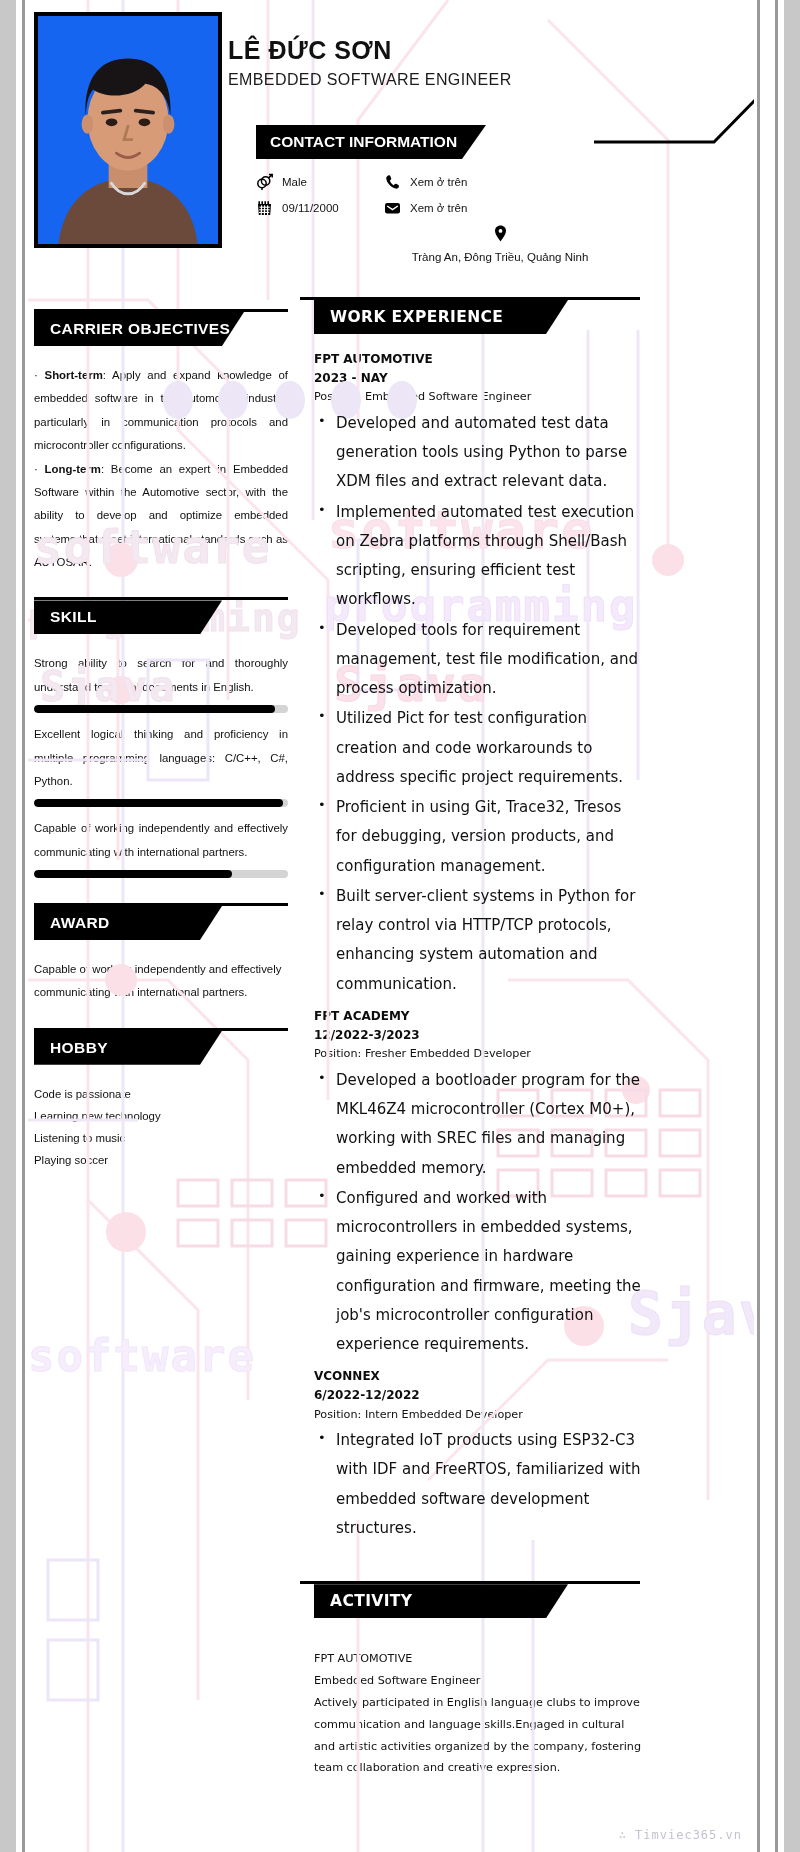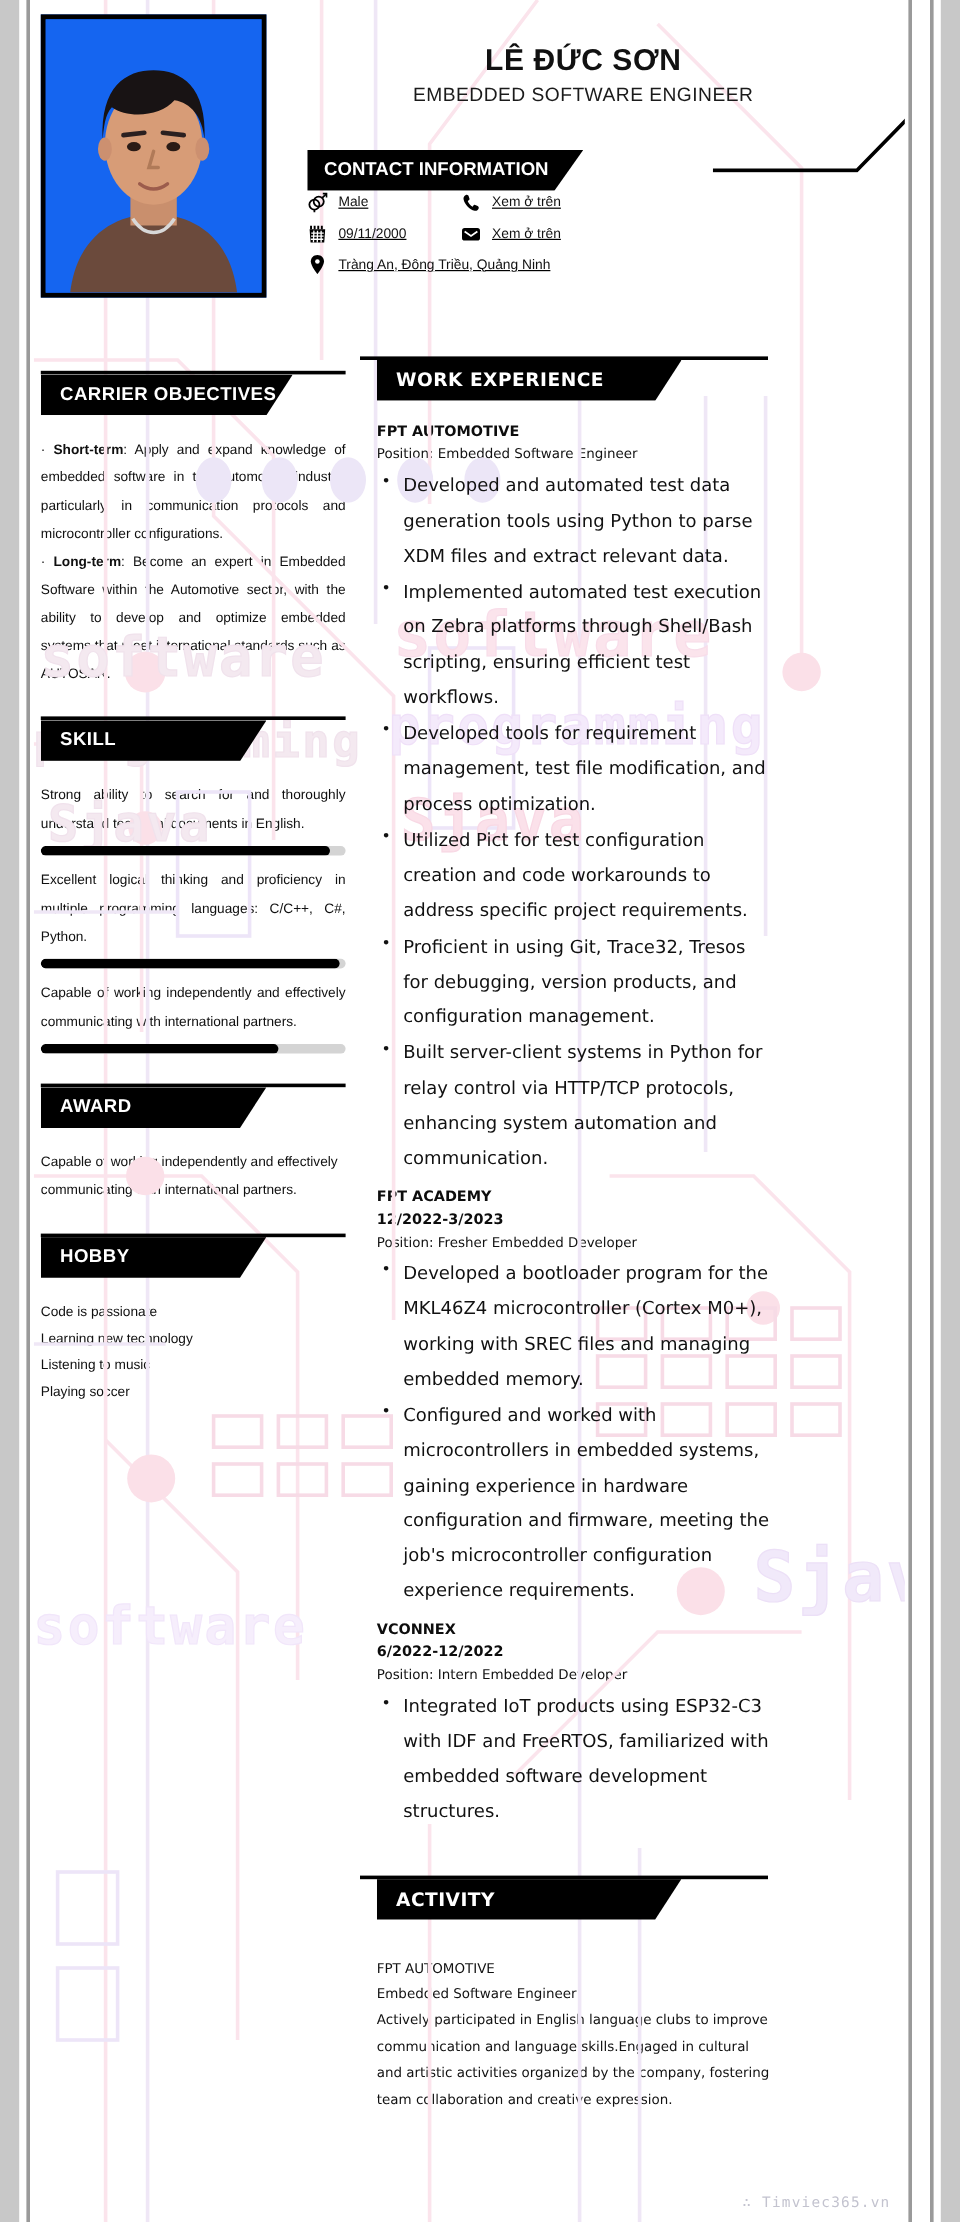--- a/index.html
+++ b/index.html
@@ -74,21 +74,21 @@
     left: 6px;
     top: 12px;
     width: 188px;
     height: 236px;
     border: 4px solid #000;
     background: #1565f0;
     overflow: hidden;
   }
   .photo svg { display: block; width: 100%; height: 100%; }
 
-  .name-block { text-align: center; padding-left: 200px; padding-right: 10px; }
+  .name-block { padding-left: 200px; padding-right: 10px; }
   .name {
     font-size: 25px;
     font-weight: 700;
     letter-spacing: 0.5px;
     color: #111;
   }
   .job-title {
     font-size: 16px;
     letter-spacing: 0.4px;
     color: #1b1b1b;
@@ -142,31 +142,30 @@
     position: absolute; left: 0; top: 0; width: 230px; height: 34px;
     background: #000;
     -webkit-clip-path: polygon(0 0, 100% 0, calc(100% - 24px) 100%, 0 100%);
     clip-path: polygon(0 0, 100% 0, calc(100% - 24px) 100%, 0 100%);
   }
   .contact-head .txt {
     position: relative; color: #fff; font-size: 15.5px; font-weight: 700;
     line-height: 34px; padding-left: 14px;
   }
   .contact-grid {
-    margin-top: 1px;
+    margin-top: 14px;
     display: grid;
     grid-template-columns: 128px 1fr;
     row-gap: 9px;
-    text-decoration: underline;
   }
   .ci { display: flex; align-items: center; gap: 9px; }
   .ci .ic { width: 17px; height: 17px; display: flex; align-items: center; justify-content: center; flex: 0 0 17px; }
   .ci .ic svg { display: block; }
   .ci .tx { font-size: 11.5px; color: #121212; }
-  .ci.full { grid-column: 1 / -1; }
+  .ci.full { grid-column: 1 / -1; flex-direction: column; }
 
   
   .body { display: flex; padding: 12px 0 0 0; }
   .col-left  { width: 268px; padding: 0 8px 0 6px; }
   .col-right { width: 352px; padding: 0 8px 0 14px; margin-left: 4px; }
 
   
   .l-text {
     font-size: 11.4px;
     line-height: 2.05;
@@ -514,20 +513,21 @@
 
         <div class="sec-head" style="margin-top:-12px">
           <div class="rule" style="left:-14px; width:340px;"></div>
           <div class="bar" style="width:254px;"></div>
           <div class="txt">WORK EXPERIENCE</div>
         </div>
         <div class="r-gap-md"></div>
 
         <div>
           <div class="r-org">FPT AUTOMOTIVE</div>
+          <div class="r-org">2023 - NAY</div>
           <div class="r-pos">Position: Embedded Software Engineer</div>
           <div class="r-bullets">
             <div class="r-bullet">Developed and automated test data generation tools using Python to parse XDM files and extract relevant data.</div>
             <div class="r-bullet">Implemented automated test execution on Zebra platforms through Shell/Bash scripting, ensuring efficient test workflows.</div>
             <div class="r-bullet">Developed tools for requirement management, test file modification, and process optimization.</div>
             <div class="r-bullet">Utilized Pict for test configuration creation and code workarounds to address specific project requirements.</div>
             <div class="r-bullet">Proficient in using Git, Trace32, Tresos for debugging, version products, and configuration management.</div>
             <div class="r-bullet">Built server-client systems in Python for relay control via HTTP/TCP protocols, enhancing system automation and communication.</div>
           </div>
         </div>

